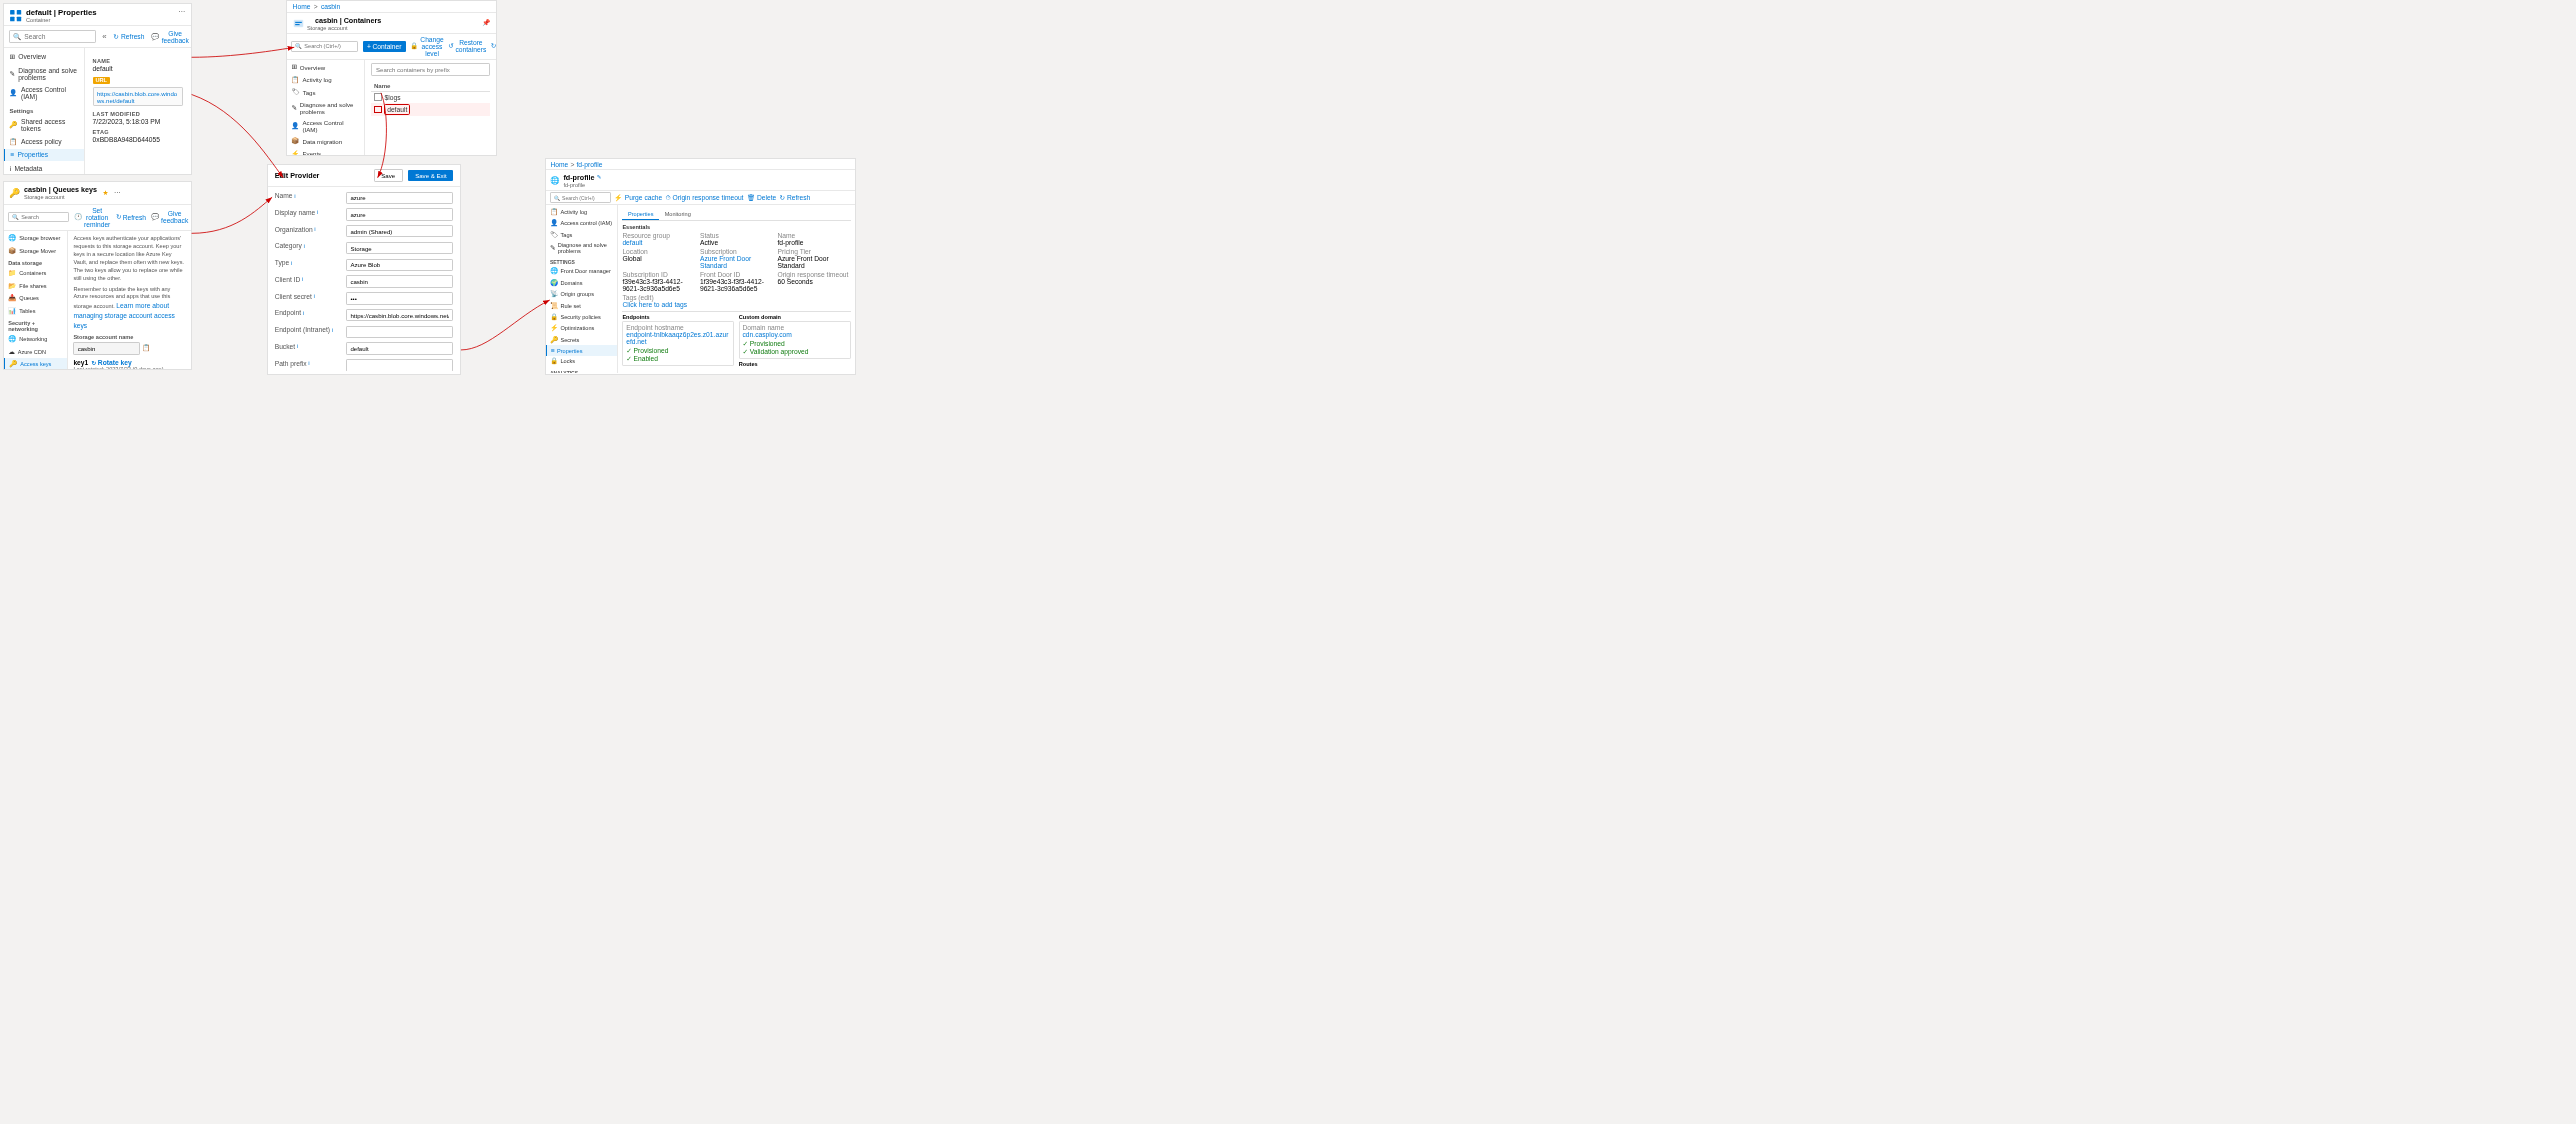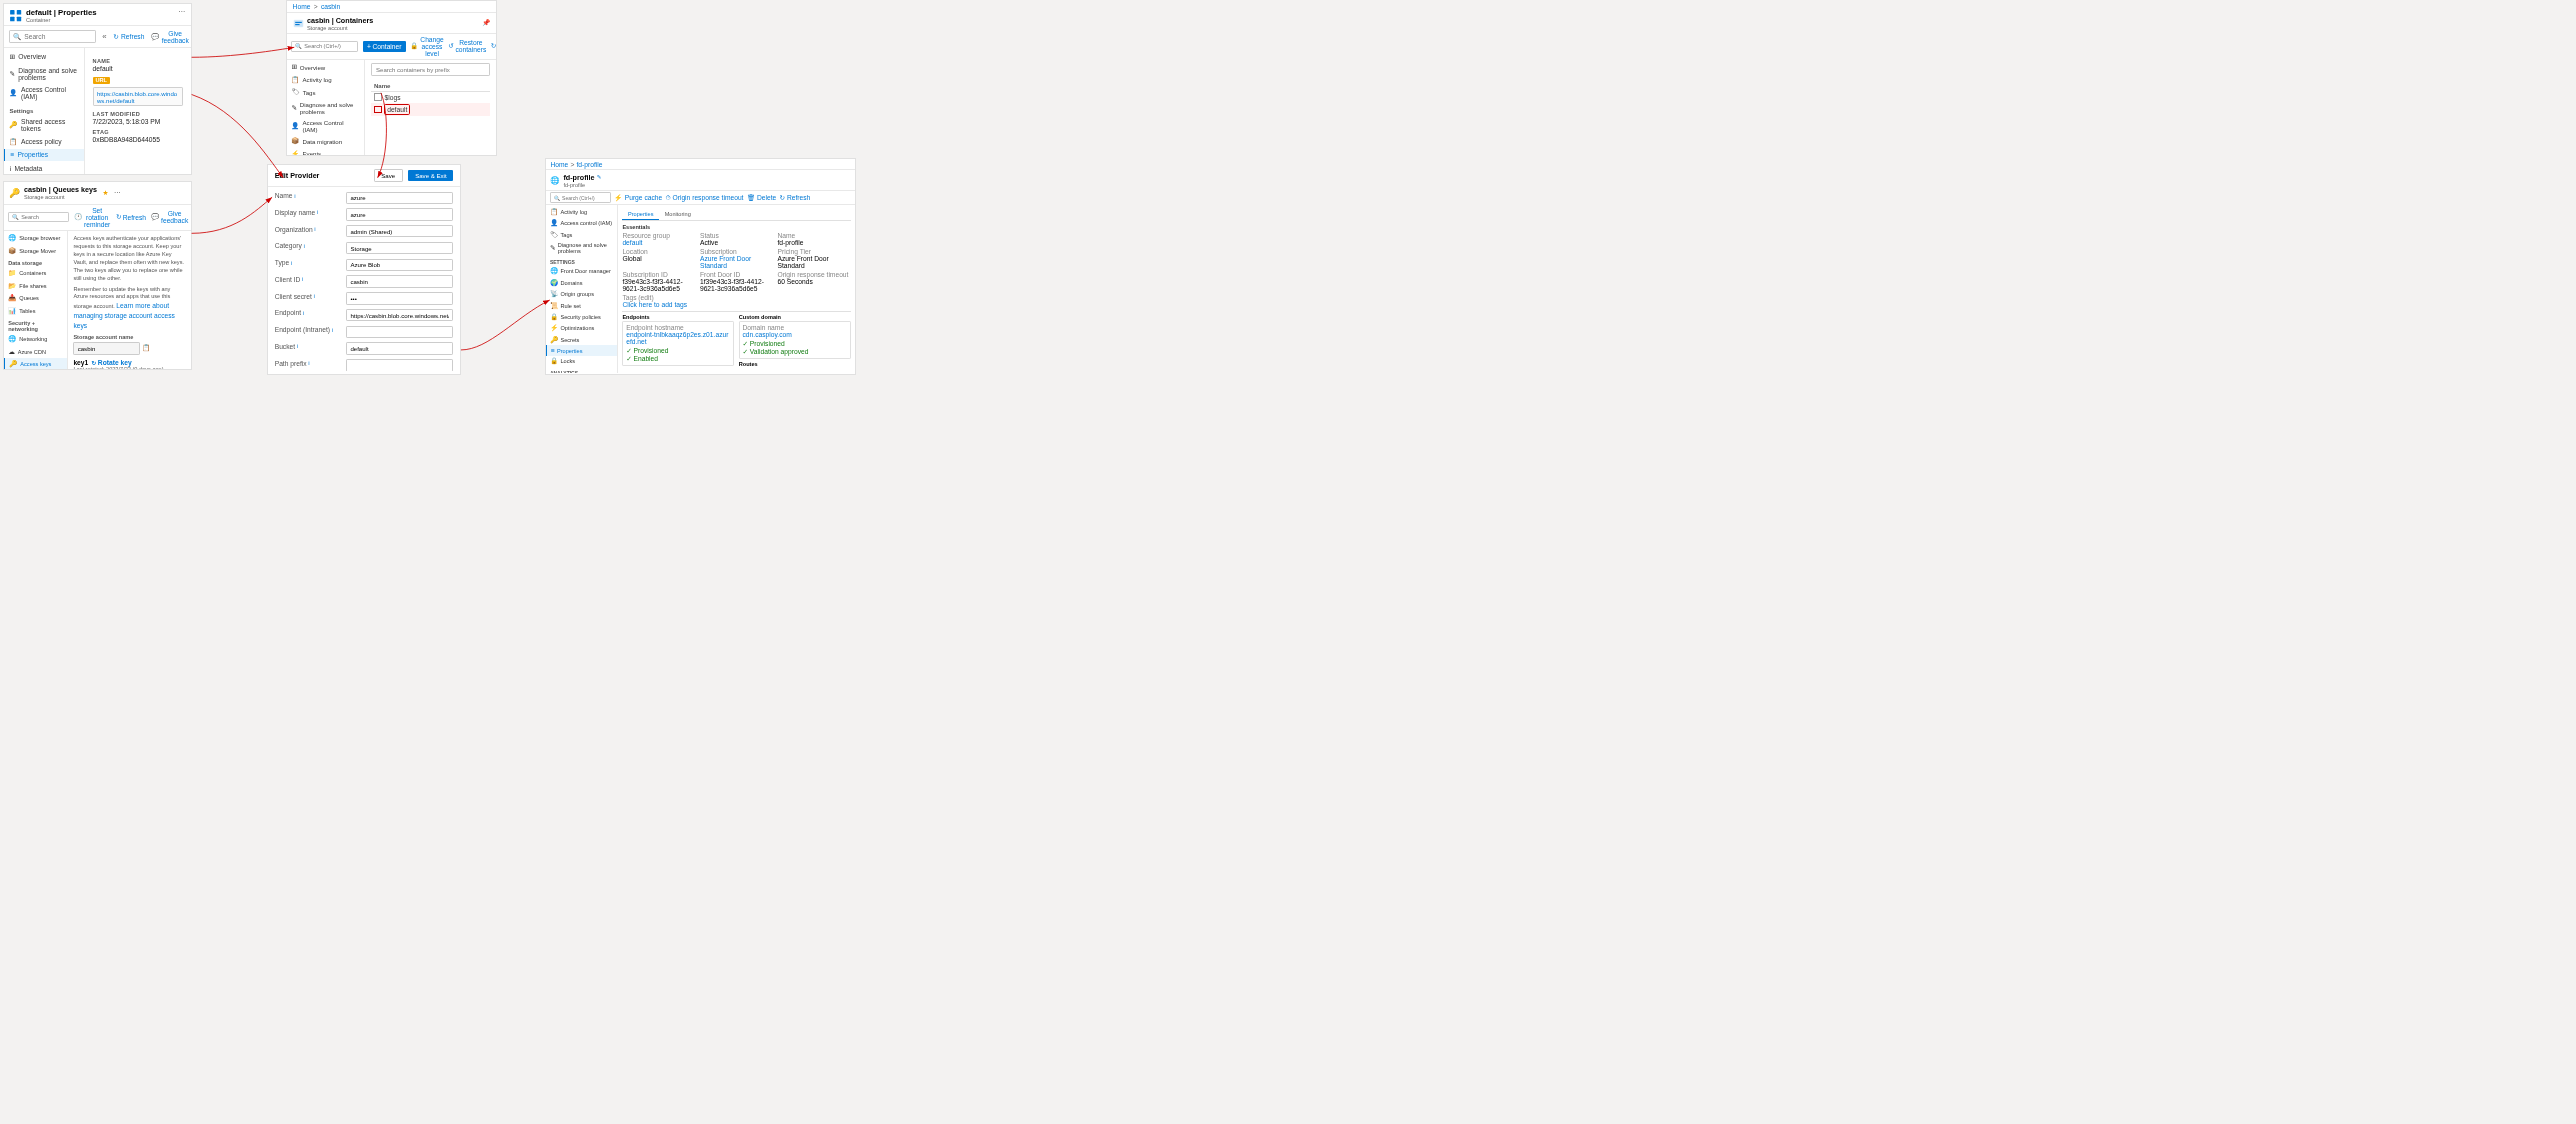--- a/index.html
+++ b/index.html
@@ -195,21 +195,21 @@
   </div>
   <div class="panel-header">
     <div style="display:flex;align-items:center;">
       <svg width="11" height="11" viewBox="0 0 20 20">
         <rect x="2" y="4" width="16" height="12" rx="1" fill="#0078d4" opacity="0.2" stroke="#0078d4" stroke-width="1"></rect>
         <rect x="4" y="7" width="12" height="2" fill="#0078d4"></rect>
         <rect x="4" y="11" width="8" height="2" fill="#0078d4"></rect>
       </svg>
     </div>
     <div>
-      <div style="font-size:7.2px;font-weight:600;">casbin | Containers</div>
+      <div style="font-size:7.2px;font-weight:600;margin-left:8px;">casbin | Containers</div>
       <div style="font-size:5.6px;color:#666;">Storage account</div>
     </div>
     <div style="margin-left:auto;cursor:pointer;">📌</div>
   </div>
   <div class="panel-toolbar">
     <div style="display:flex;align-items:center;gap:2.2px;border:0.6px solid #ccc;border-radius:1.1px;padding:1.1px 2.8px;width:67px;">
       <span style="font-size:5.6px;">🔍</span>
       <input type="text" style="border: none; outline: none; font-size: 5.6px; width: 50px;" placeholder="Search (Ctrl+/)">
     </div>
     <button class="btn-primary">

